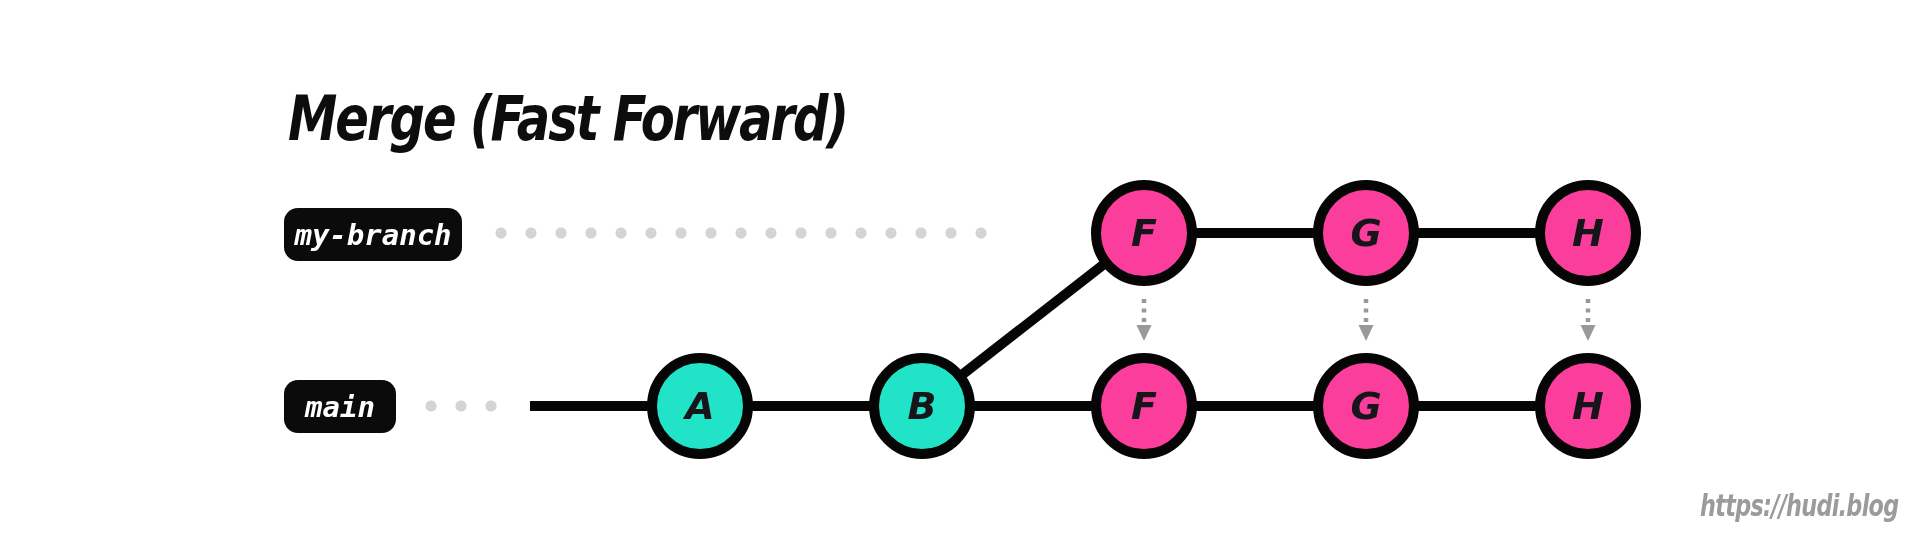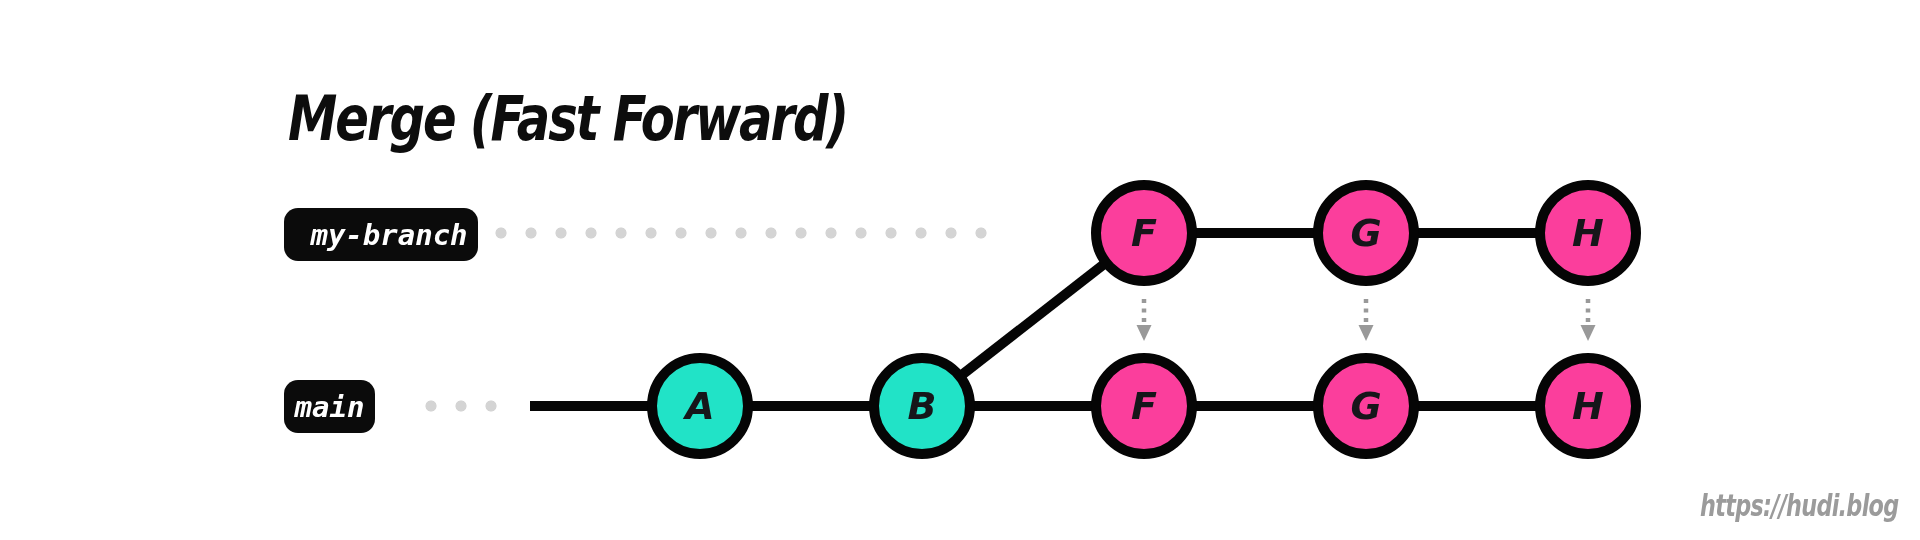--- a/index.html
+++ b/index.html
@@ -38,22 +38,22 @@
     color: var(--c-tag_text, #ffffff);
     border-radius: 14px;
     display: flex;
     align-items: center;
     justify-content: center;
     font-family: "DejaVu Sans Mono", monospace;
     font-weight: bold;
     font-size: 29px;
     white-space: nowrap;
   }
-  .tag-branch { left: 284px; top: 208px; width: 178px; height: 53px; padding-left: 16px; }
-  .tag-main   { left: 284px; top: 380px; width: 91px; height: 53px; }
+  .tag-branch { left: 284px; top: 208px; width: 178px; height: 53px; }
+  .tag-main   { left: 284px; top: 380px; width: 112px; height: 53px; }
 
   .dots {
     position: absolute;
     height: 14px;
     background-image: radial-gradient(circle, var(--c-dot, #d4d4d4) 5.2px, transparent 5.9px);
     background-size: 30px 14px;
     background-repeat: repeat-x;
   }
   .dots-branch { left: 486px; top: 226px; width: 510px; }
   .dots-main   { left: 416px; top: 399px; width: 90px; }

